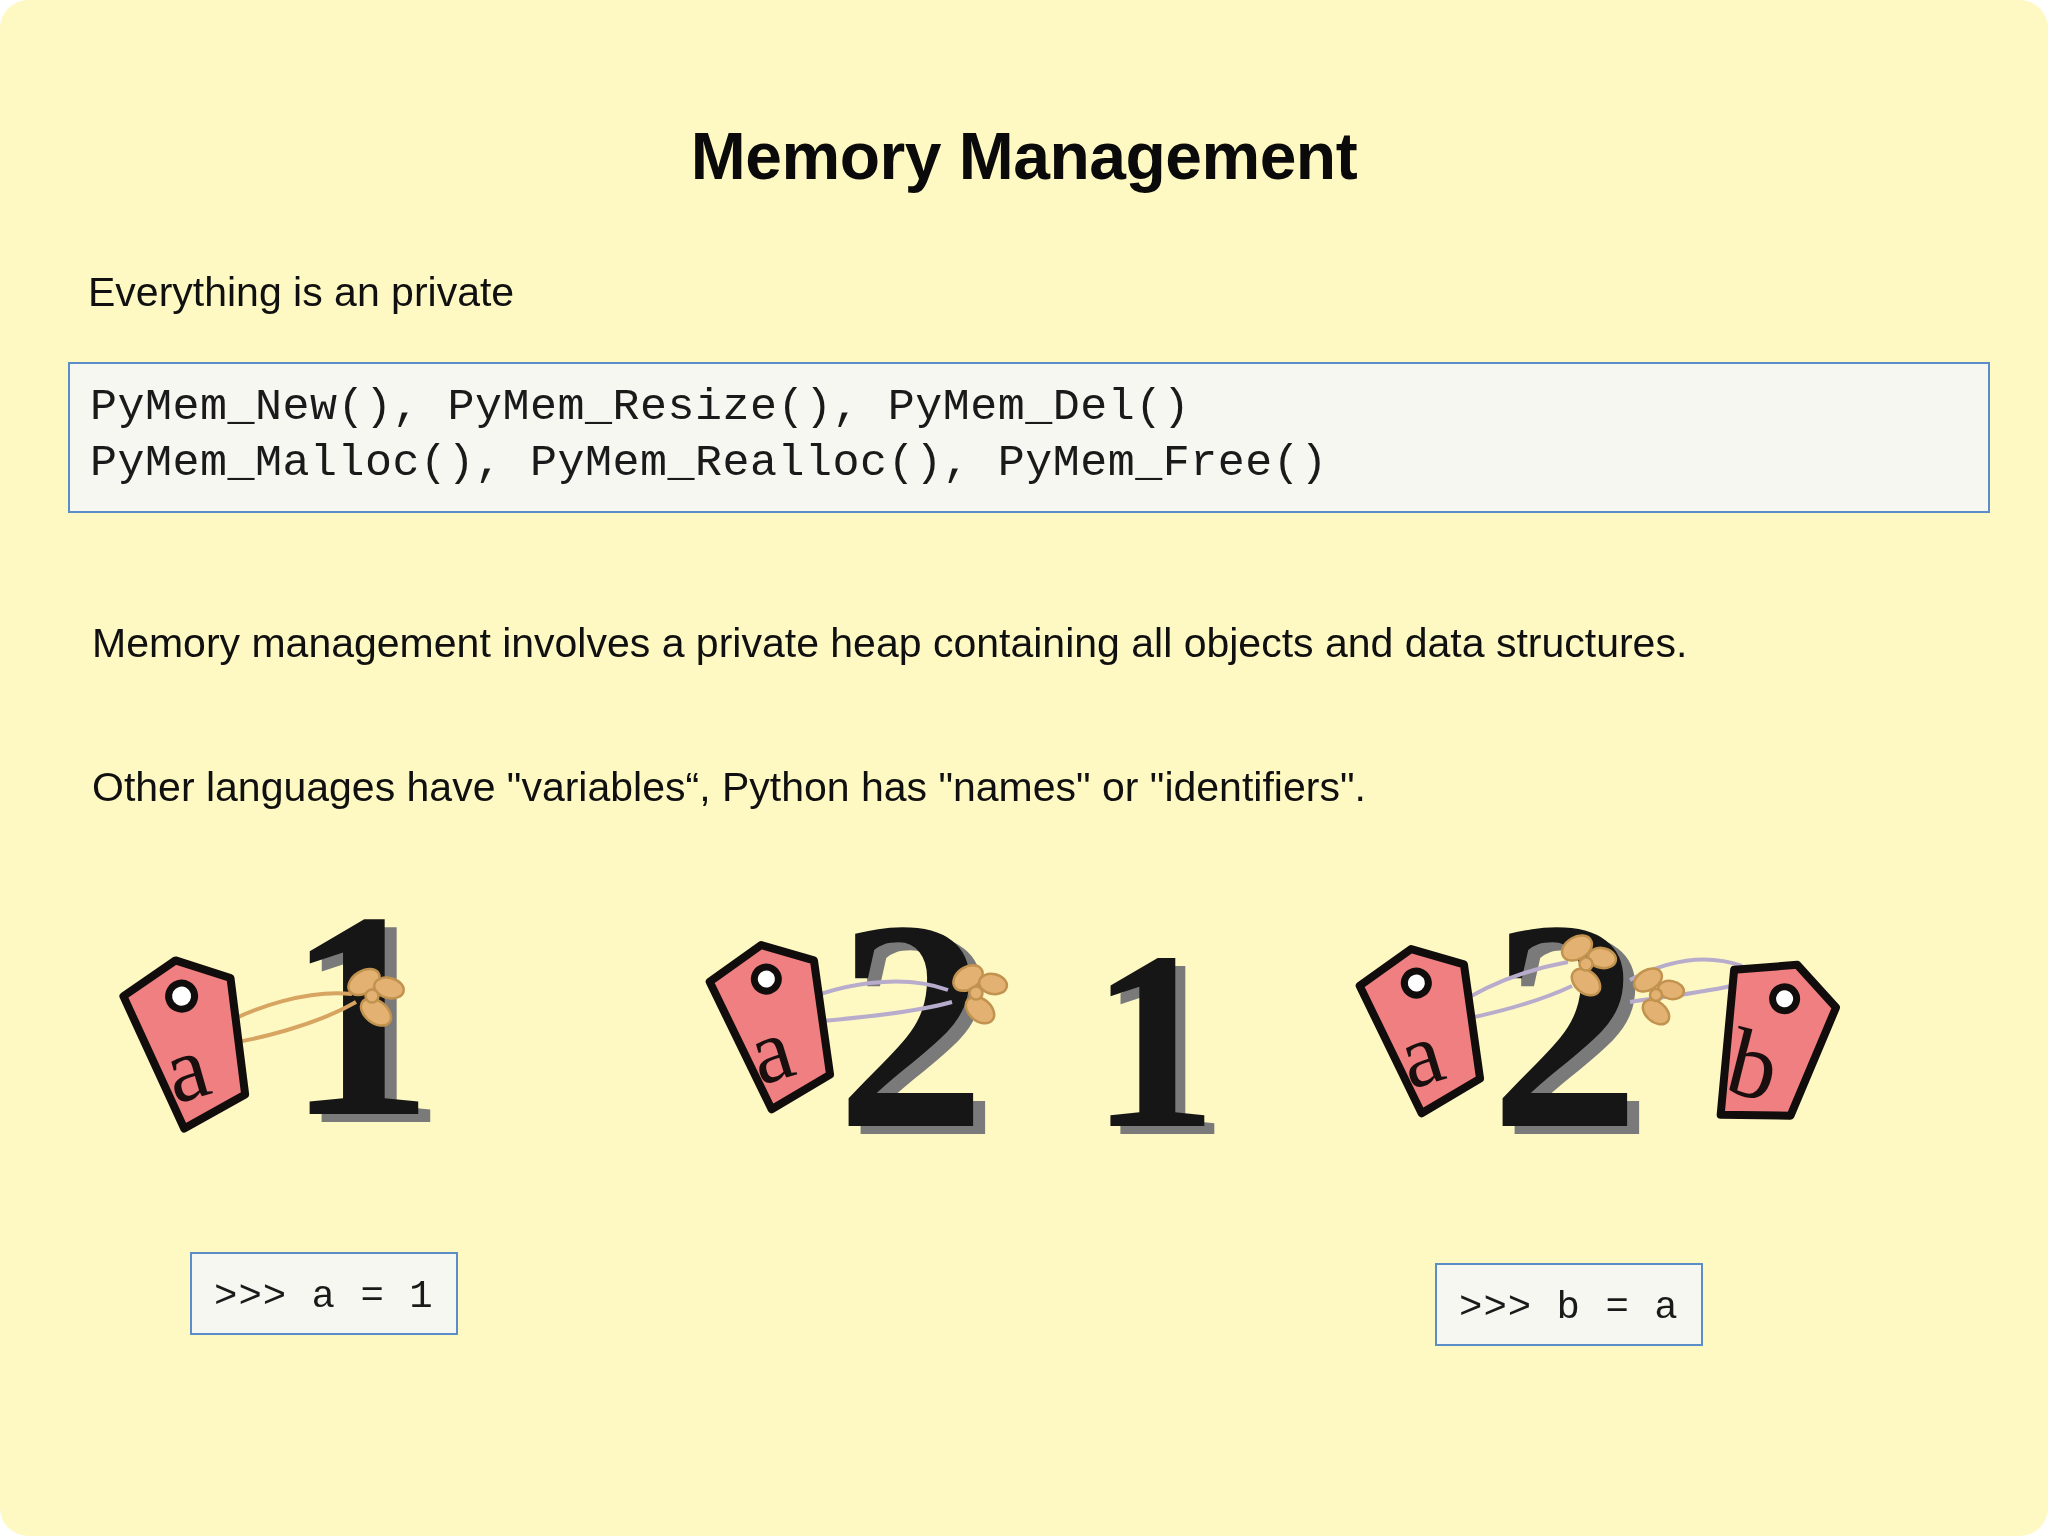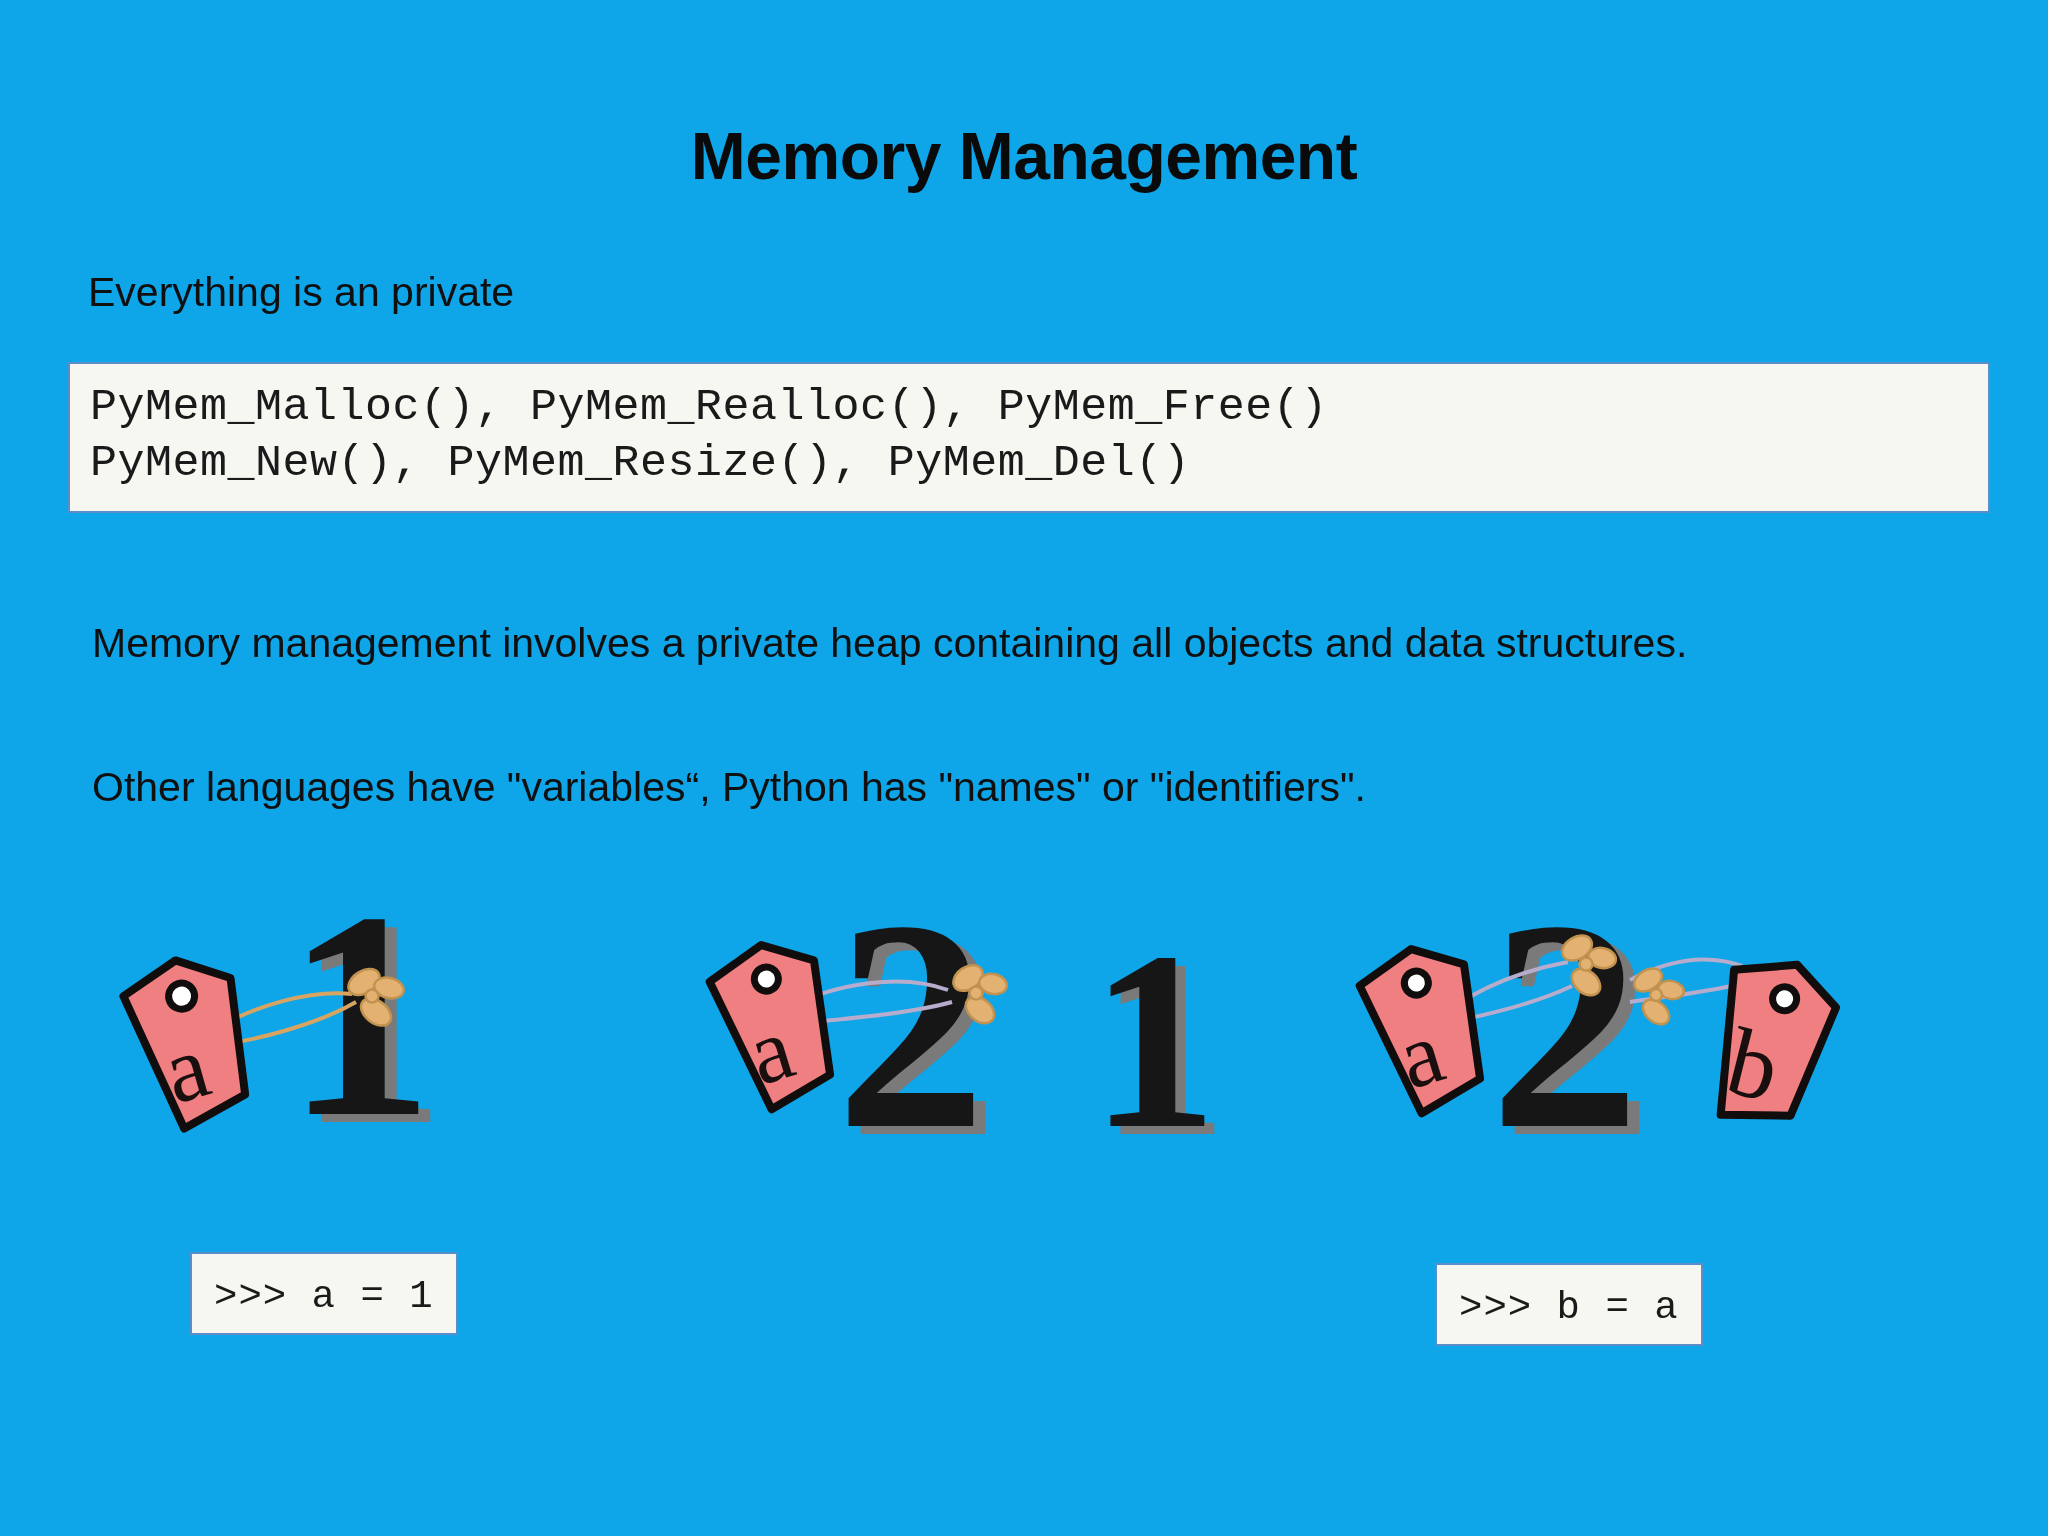--- a/index.html
+++ b/index.html
@@ -12,21 +12,22 @@
     height: 1536px;
     position: relative;
     overflow: hidden;
     font-family: "Liberation Sans", sans-serif;
     color: #000000;
   }
 
   .slide {
     position: absolute;
     inset: 0;
-    background: #0ea5e9;
+    background: #fef9c3;
+    border-radius: 28px;
   }
 
   
   .slide-title {
     position: absolute;
     top: 78px;
     left: 0;
     width: 2048px;
     text-align: center;
     font-size: 66px;
@@ -129,22 +130,22 @@
 </head>
 <body>
 
 <div class="slide">
 
   <h1 class="slide-title">Memory Management</h1>
 
   <div class="lead-line">Everything is an private</div>
 
   <div class="code-block">
+    <div class="code-line">PyMem_New(), PyMem_Resize(), PyMem_Del()</div>
     <div class="code-line">PyMem_Malloc(), PyMem_Realloc(), PyMem_Free()</div>
-    <div class="code-line">PyMem_New(), PyMem_Resize(), PyMem_Del()</div>
   </div>
 
   <div class="para p1">Memory management involves a private heap containing all objects and data structures.</div>
 
   <div class="para p2">Other languages have "variables“, Python has "names" or "identifiers".</div>
 
   <div class="figures">
 
     <div class="figure f1">
       <div class="figure-art">

